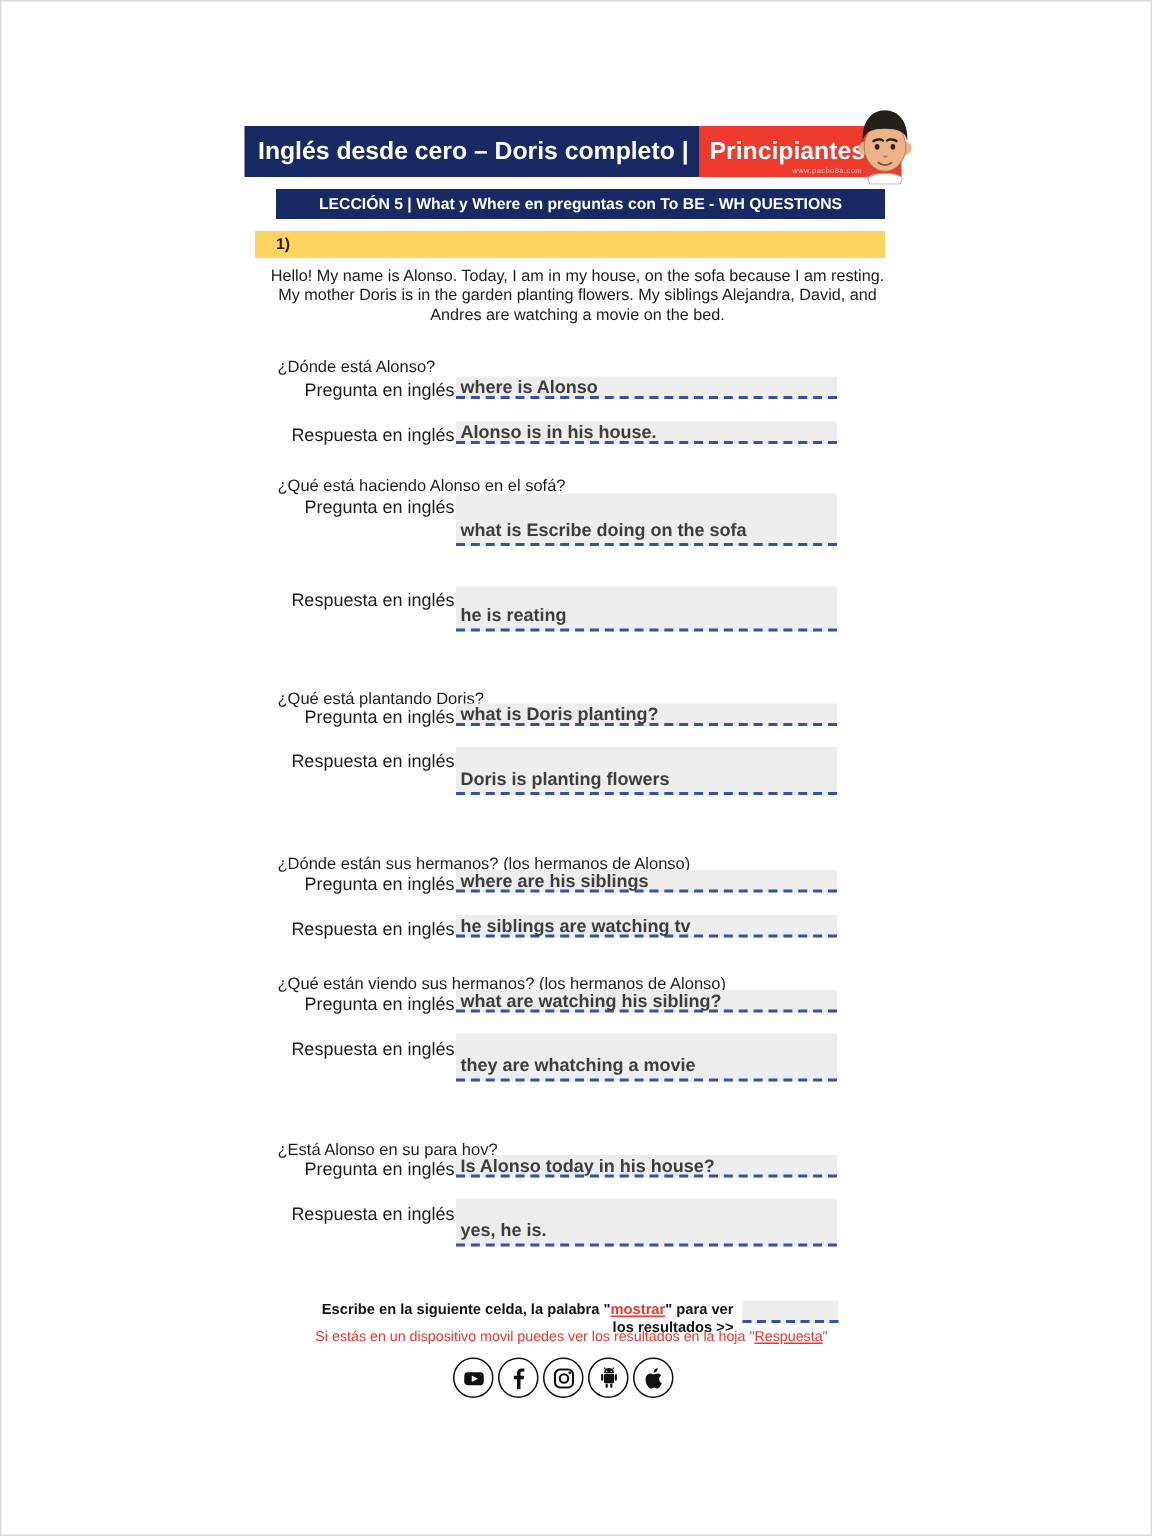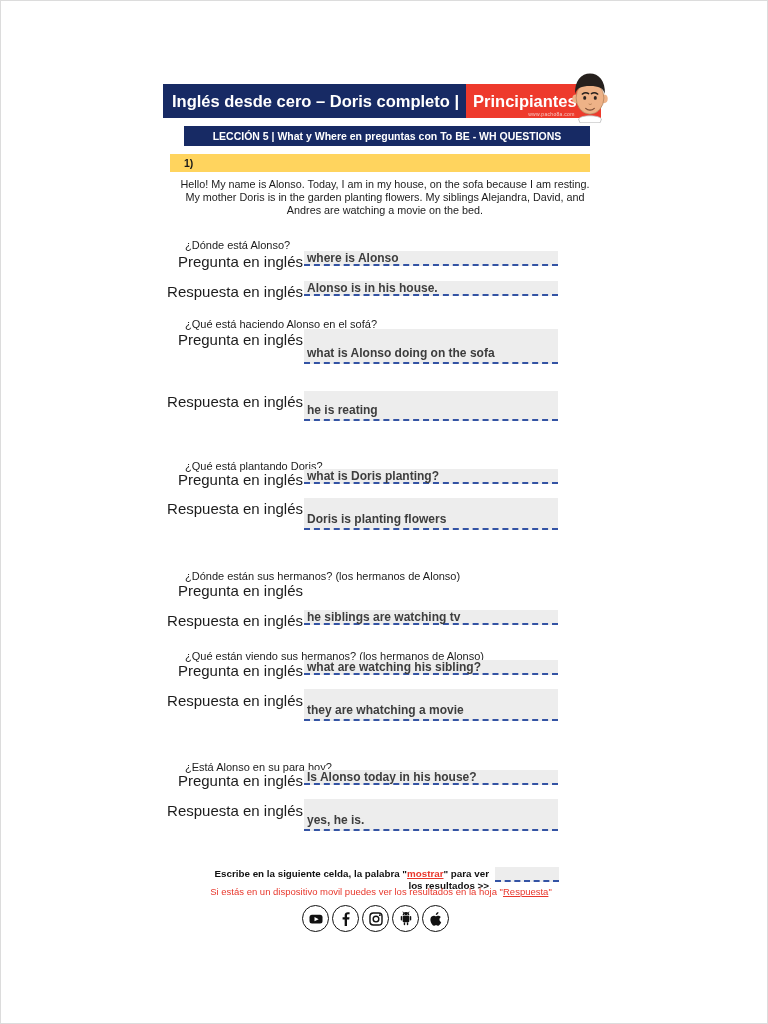--- a/index.html
+++ b/index.html
@@ -39,21 +39,21 @@
   #instruction-bar .num { font-weight:bold; margin-right:4px; }
   
   #reading {
     position:absolute; left:179px; top:177px; width:410px;
     font-size:10.8px; line-height:13px; text-align:center; color:#1c1c1c;
   }
   
   .prompt { position:absolute; left:184px; font-size:11px; color:#1c1c1c; white-space:nowrap; }
   .lbl {
     position:absolute; left:154px; width:148px; text-align:right;
-    font-size:15px; color:#1c1c1c; white-space:nowrap;
+    font-size:12px; color:#1c1c1c; white-space:nowrap;
   }
   .field {
     position:absolute; left:303px; width:254px; background:#ededed;
     border-bottom:2px dashed #3353a4;
     display:flex; align-items:center; padding:0 3px;
   }
   .field.tall { align-items:flex-end; padding-bottom:2px; }
   .field .val { font-size:12px; color:#3d3d3d; white-space:nowrap;font-weight:bold; }
   
   #footer-line1 {
@@ -119,39 +119,42 @@
     <span class="val">where is Alonso</span>
   </div>
   <div class="lbl" style="top:282px">Respuesta en inglés</div>
   <div class="field" style="top:280px;height:15px">
     <span class="val">Alonso is in his house.</span>
   </div>
 
   <div class="prompt" style="top:317px">¿Qué está haciendo Alonso en el sofá?</div>
   <div class="lbl" style="top:330px">Pregunta en inglés</div>
   <div class="field tall" style="top:328px;height:35px">
-    <span class="val">what is Alonso doing on the sofa</span>
+    <span class="val">what is Escribe doing on the sofa</span>
   </div>
   <div class="lbl" style="top:392px">Respuesta en inglés</div>
   <div class="field tall" style="top:390px;height:30px">
     <span class="val">he is reating</span>
   </div>
 
   <div class="prompt" style="top:459px">¿Qué está plantando Doris?</div>
   <div class="lbl" style="top:470px">Pregunta en inglés</div>
   <div class="field" style="top:468px;height:15px">
     <span class="val">what is Doris planting?</span>
   </div>
   <div class="lbl" style="top:499px">Respuesta en inglés</div>
   <div class="field tall" style="top:497px;height:32px">
     <span class="val">Doris is planting flowers</span>
   </div>
 
   <div class="prompt" style="top:569px">¿Dónde están sus hermanos? (los hermanos de Alonso)</div>
   <div class="lbl" style="top:581px">Pregunta en inglés</div>
+  <div class="field" style="top:579px;height:15px">
+    <span class="val">where are his siblings</span>
+  </div>
   <div class="lbl" style="top:611px">Respuesta en inglés</div>
   <div class="field" style="top:609px;height:15px">
     <span class="val">he siblings are watching tv</span>
   </div>
 
   <div class="prompt" style="top:649px">¿Qué están viendo sus hermanos? (los hermanos de Alonso)</div>
   <div class="lbl" style="top:661px">Pregunta en inglés</div>
   <div class="field" style="top:659px;height:15px">
     <span class="val">what are watching his sibling?</span>
   </div>

